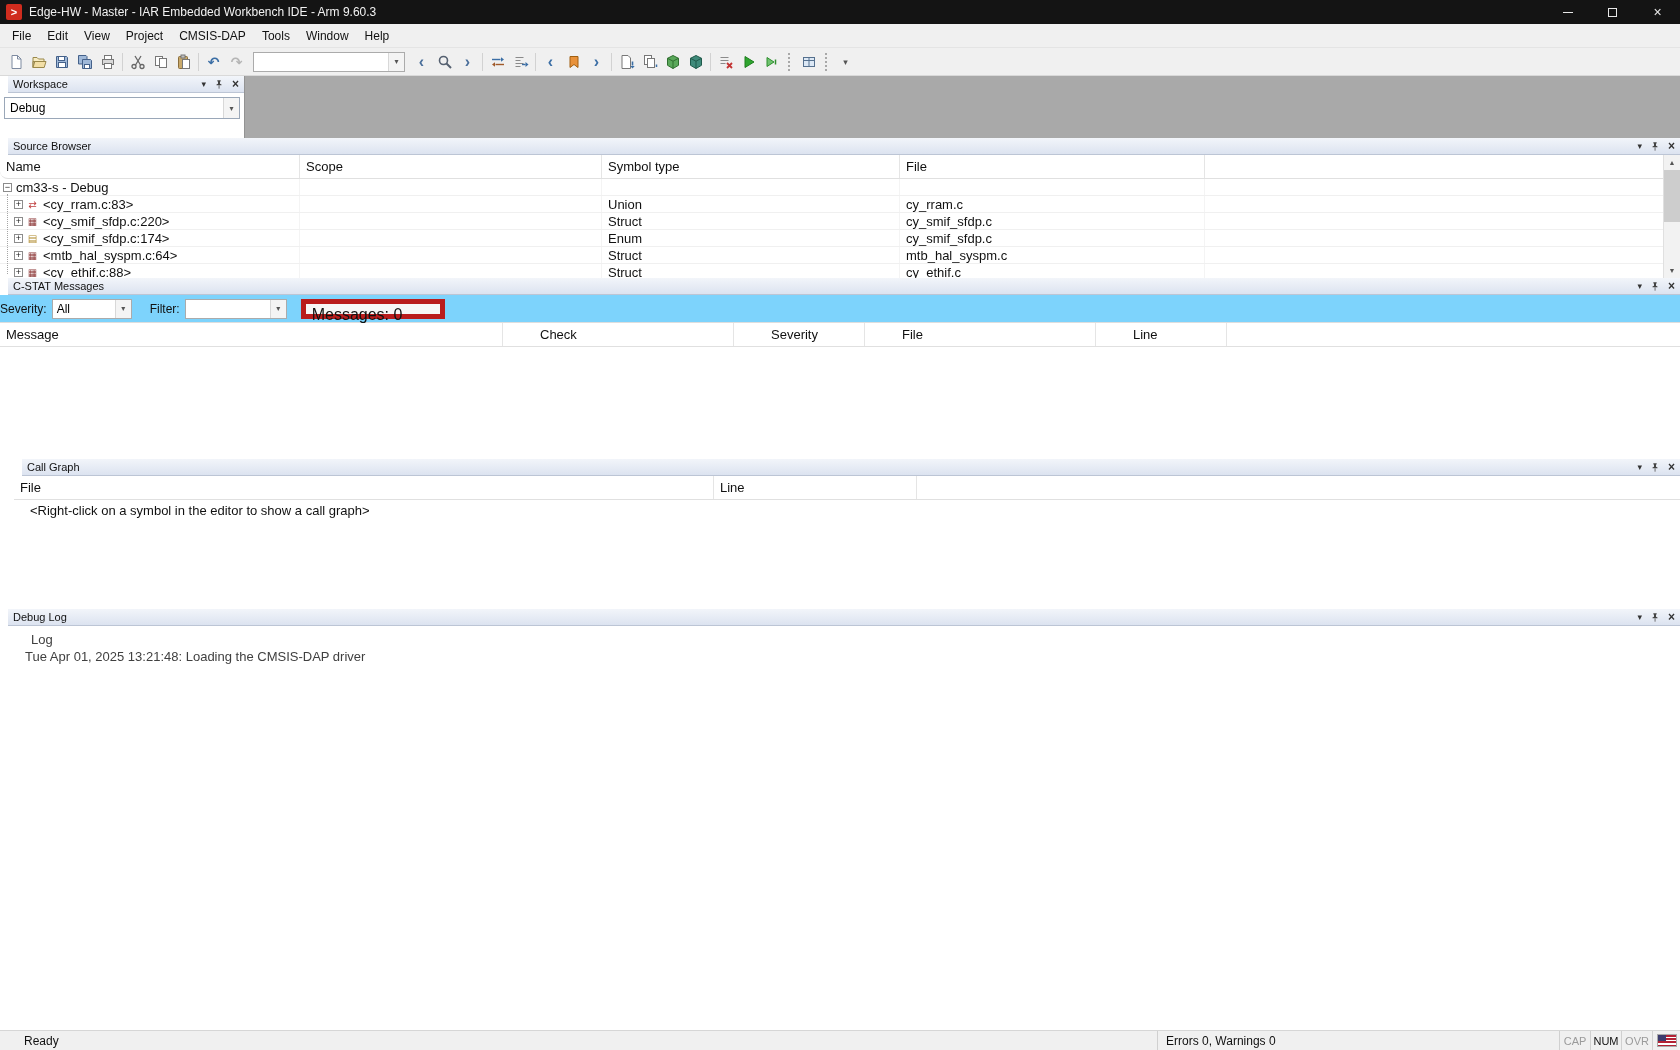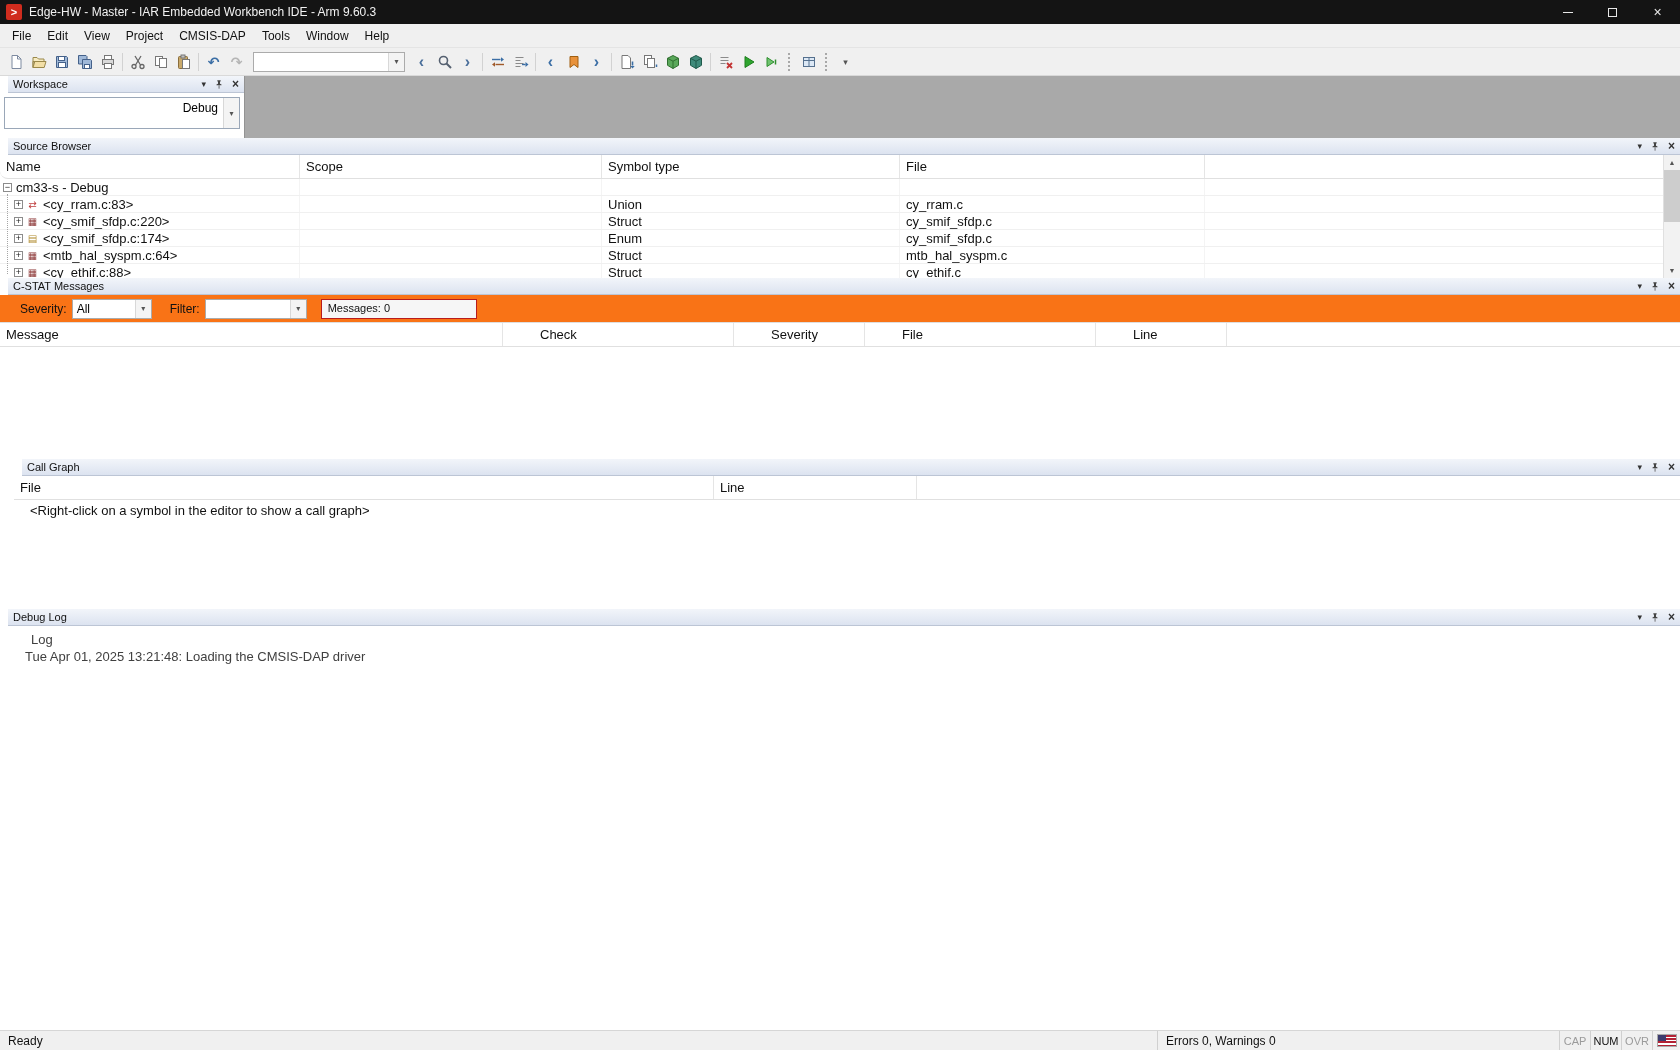--- a/index.html
+++ b/index.html
@@ -37,21 +37,21 @@
   
   .dock-strip { height:62px; display:flex; background:#a9a9a9; flex:none; }
   .workspace-panel { width:245px; background:#fff; border-right:1px solid #939393; display:flex; flex-direction:column; flex:none; }
   .panel-title { height:17px; background:linear-gradient(#f2f5fa,#dce3f0); border-bottom:1px solid #bcc5d5; display:flex; align-items:center; padding:0 5px; flex:none;margin-left:8px; }
   .pt-label { font-size:11px; color:#111; white-space:nowrap; }
   .pt-btns { margin-left:auto; display:flex; align-items:center; gap:8px; }
   .pt-btn { display:flex; align-items:center; justify-content:center; color:#333; }
   .pt-caret { font-size:9px; }
   .pt-close { font-size:12px; font-weight:bold; line-height:10px; }
   .workspace-body { flex:1; background:#fff; padding:4px; }
-  .ws-combo { height:32px; border:1px solid #9aa7b8; background:#fff; display:flex;text-align:right; }
+  .ws-combo { height:22px; border:1px solid #9aa7b8; background:#fff; display:flex; }
   .ws-combo-text { flex:1; font-size:12px; padding:3px 5px; }
 
   
   .panel { display:flex; flex-direction:column; background:#fff; }
   .panel.source { height:140px; position:relative; flex:none; }
   .panel.cstat { height:181px; flex:none; }
   .panel.callgraph { height:150px; flex:none;padding-left:14px; }
   .panel.debuglog { flex:1; }
 
   .colheader { display:grid; height:24px; background:#fff; border-bottom:1px solid #e0e0e0; flex:none; }
@@ -74,39 +74,39 @@
   .sym-union { color:#c04040; } .sym-struct { color:#8b3535; } .sym-enum { color:#b08a2a; }
   .tree-label { margin-left:4px; }
   .tree-guide { position:absolute; left:7px; top:15px; height:80px; border-left:1px dotted #a5a5a5; }
 
   .v-scroll { position:absolute; right:0; top:17px; bottom:0; width:17px; background:#f2f2f2; border-left:1px solid #e0e0e0; display:flex; flex-direction:column; align-items:center; }
   .scroll-btn { height:15px; width:100%; display:flex; align-items:center; justify-content:center; font-size:7px; color:#555; flex:none; }
   .scroll-thumb { width:100%; height:52px; background:#cdcdcd; flex:none; }
   .scroll-track { flex:1; }
 
   
-  .cs-controls { height:28px; background:#f97316; border-bottom:1px solid #dedede; display:flex; align-items:center; padding-left:20px; flex:none; }
+  .cs-controls { height:28px; background:#7dd3fc; border-bottom:1px solid #dedede; display:flex; align-items:center; padding-left:0; flex:none; }
   .cs-label { font-size:12px; color:#111; margin-right:5px; }
   .cs-label.fl { margin-left:18px; }
   .cs-combo { width:80px; height:20px; border:1px solid #ababab; background:#fff; display:flex; }
   .cs-combo.filter { width:102px; }
   .cs-combo-text { flex:1; font-size:12px; padding:2px 4px; }
-  .cs-msg { width:156px; height:20px; border:1px solid #b91c1c; background:#f6f6f6; font-size:11px; padding:2px 6px; margin-left:14px; color:#111; }
+  .cs-msg { width:144px; height:20px; border:5px solid #b91c1c; background:#f6f6f6; font-size:16px; padding:2px 6px; margin-left:14px; color:#111; }
   .cs-body { flex:1; background:#fff; }
 
   
   .cg-body { flex:1; padding:3px 0 0 16px; font-size:13px; color:#111; background:#fff; }
 
   
   .dl-body { flex:1; padding:5px 0 0 25px; font-size:13px; line-height:17px; color:#404040; background:#fff; }
   .dl-header { margin-left:6px; }
 
   
   .statusbar { height:20px; background:#f0f0f0; border-top:1px solid #d6d6d6; display:flex; align-items:center; font-size:12px; flex:none; color:#111; }
-  .sb-ready { padding-left:8px; flex:1; }
+  .sb-ready { padding-left:24px; flex:1; }
   .sb-cell { height:100%; display:flex; align-items:center; border-left:1px solid #d0d0d0; flex:none; }
   .sb-errors { width:402px; padding-left:8px; }
   .sb-ind { width:31px; justify-content:center; font-size:11px; }
   .dim { color:#9b9b9b; }
   .sb-flag { width:28px; justify-content:center; }
   .flag { width:18px; height:11px; background:repeating-linear-gradient(180deg,#b22234 0 1.6px,#fff 1.6px 3.2px); position:relative; outline:1px solid #aaa; }
   .flag::after { content:""; position:absolute; left:0; top:0; width:8px; height:6px; background:#3c3b6e; }
 </style>
 </head>
 <body>

